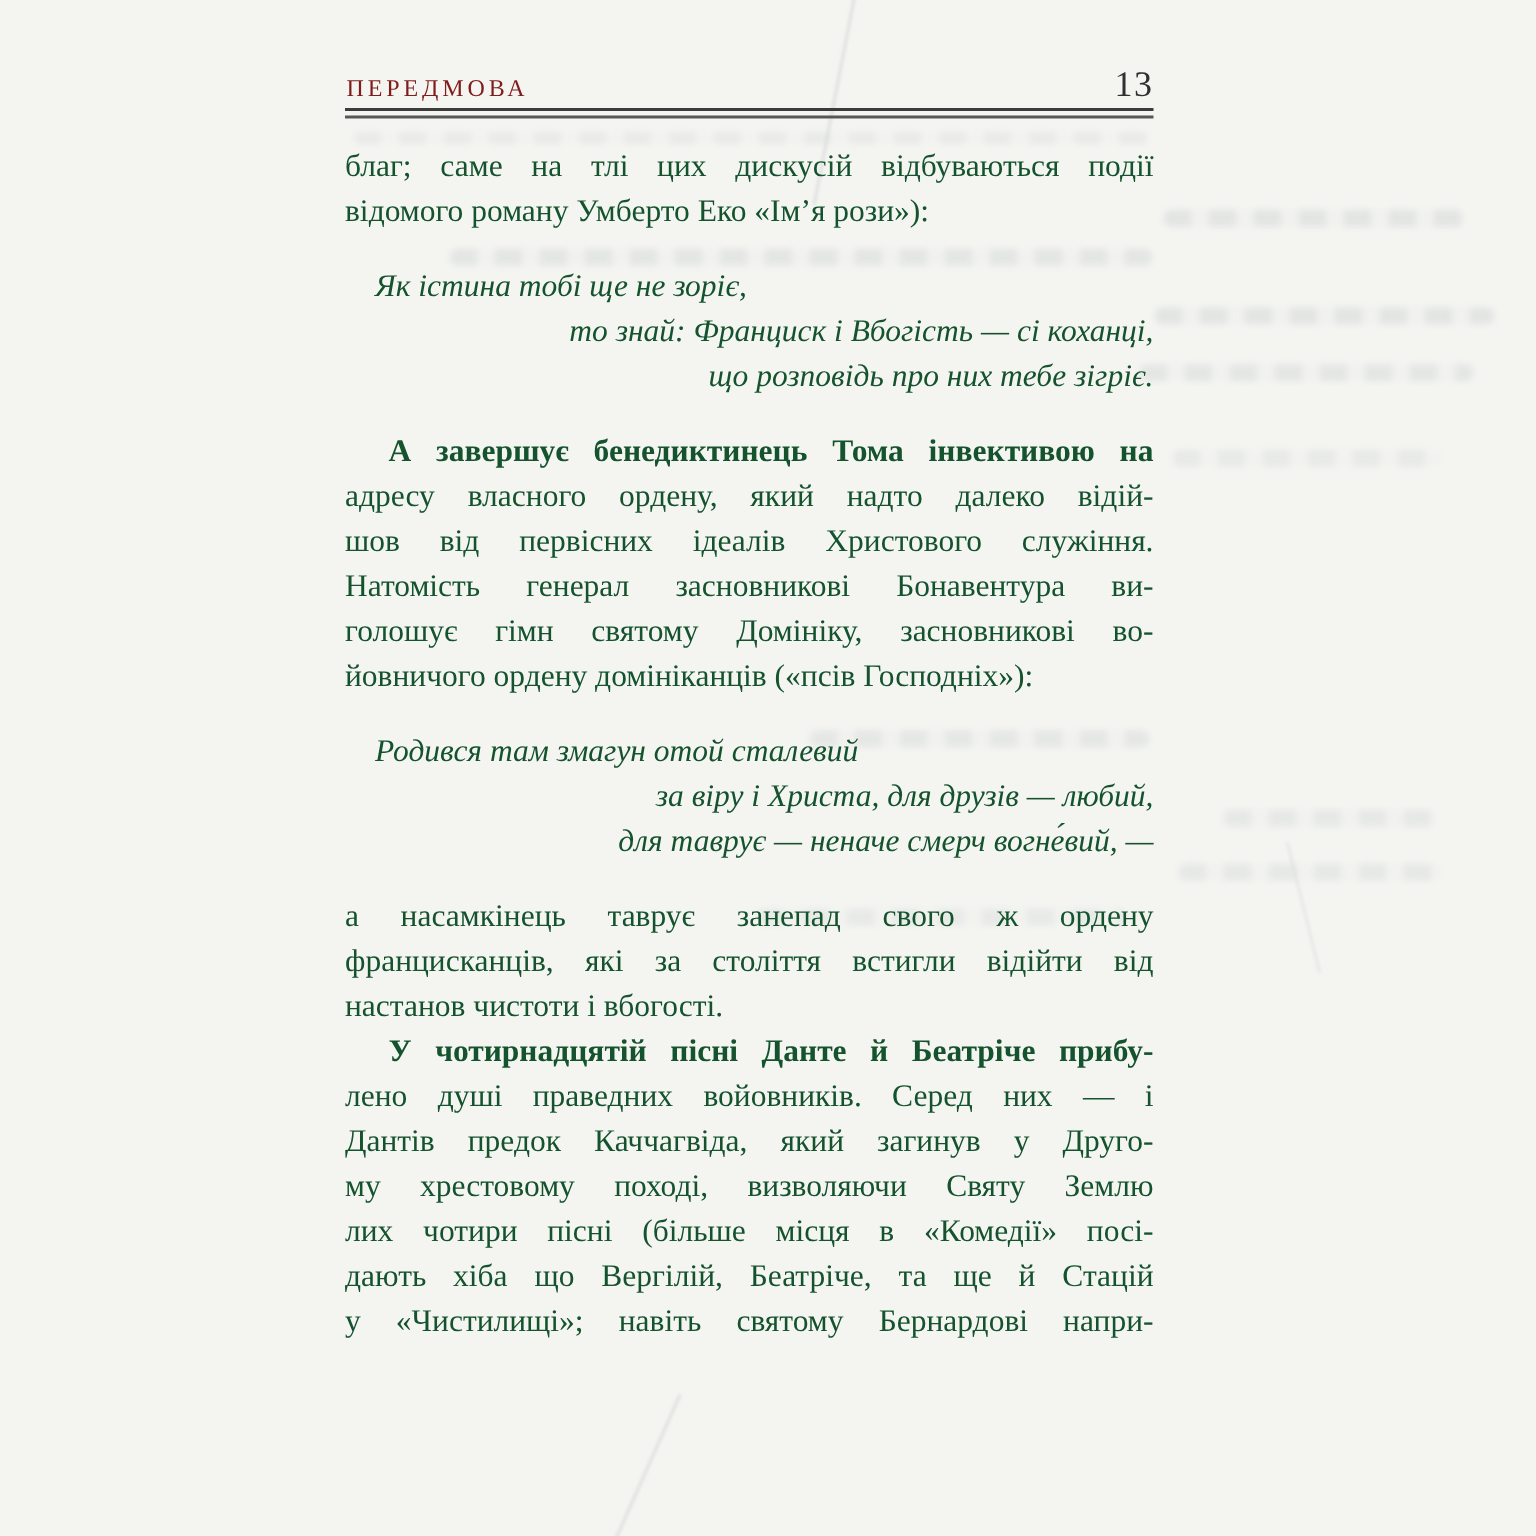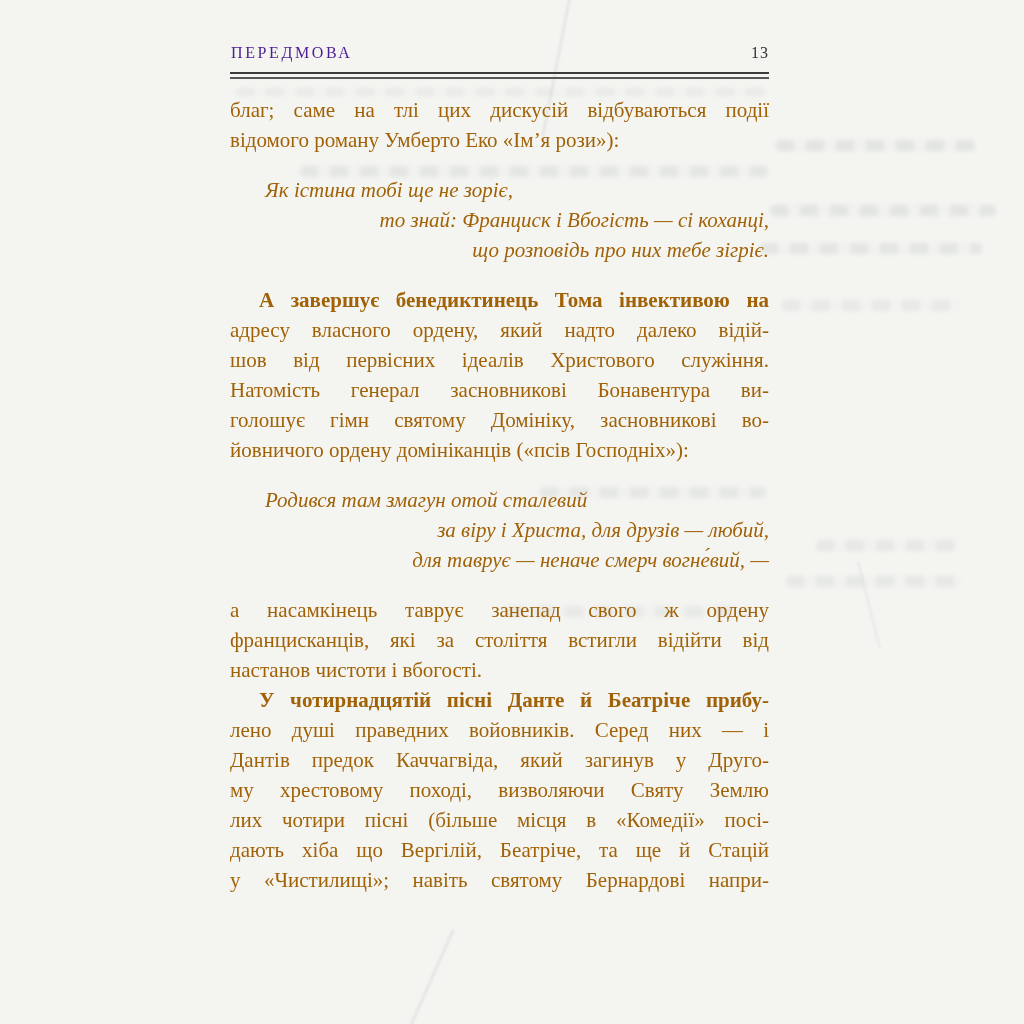--- a/index.html
+++ b/index.html
@@ -15,46 +15,46 @@
     overflow: hidden;
     color: #272727;
   }
 
   
   .header {
     position: absolute; left: 231px; top: 44px; width: 538px;
     display: flex; justify-content: space-between; align-items: baseline;
   }
   .running-title {
-    font-size: 16px; letter-spacing: 2.6px; color: #4c1d95;
+    font-size: 16px; letter-spacing: 2.6px; color: #7f1d1d;
   }
   .page-number {
-    font-size: 16px; color: #303030; letter-spacing: 1px;
+    font-size: 24px; color: #303030; letter-spacing: 1px;
   }
   .rule {
     position: absolute; left: 230px; top: 72px; width: 539px;
     height: 3px;
     border-top: 2px solid #3c3c3c;
     border-bottom: 2px solid #575757;
   }
 
   
   .text {
     position: absolute; left: 230px; top: 95px; width: 539px;
     font-size: 21px; line-height: 30px;
-    color: #a16207;
+    color: #14532d;
   }
   .para { margin: 0; }
   .mt { margin-top: 20px; }
   .line { white-space: normal; }
   .jl { text-align: justify; text-align-last: justify; text-justify: inter-word; }
   .ll { text-align: left; }
   .ind { text-indent: 29px; font-weight: bold; }
   .verse { font-style: italic; }
-  .verse .v0 { margin-left: 35px; }
+  .verse .v0 { margin-left: 20px; }
   .verse .v1 { margin-left: 72px; text-align: right; }
 
   
   .ghost {
     position: absolute; height: 11px; border-radius: 5px;
     background: repeating-linear-gradient(90deg,
       rgba(146,162,163,0.30) 0px, rgba(146,162,163,0.30) 18px,
       rgba(146,162,163,0.05) 18px, rgba(146,162,163,0.05) 30px);
     filter: blur(2px);
   }

